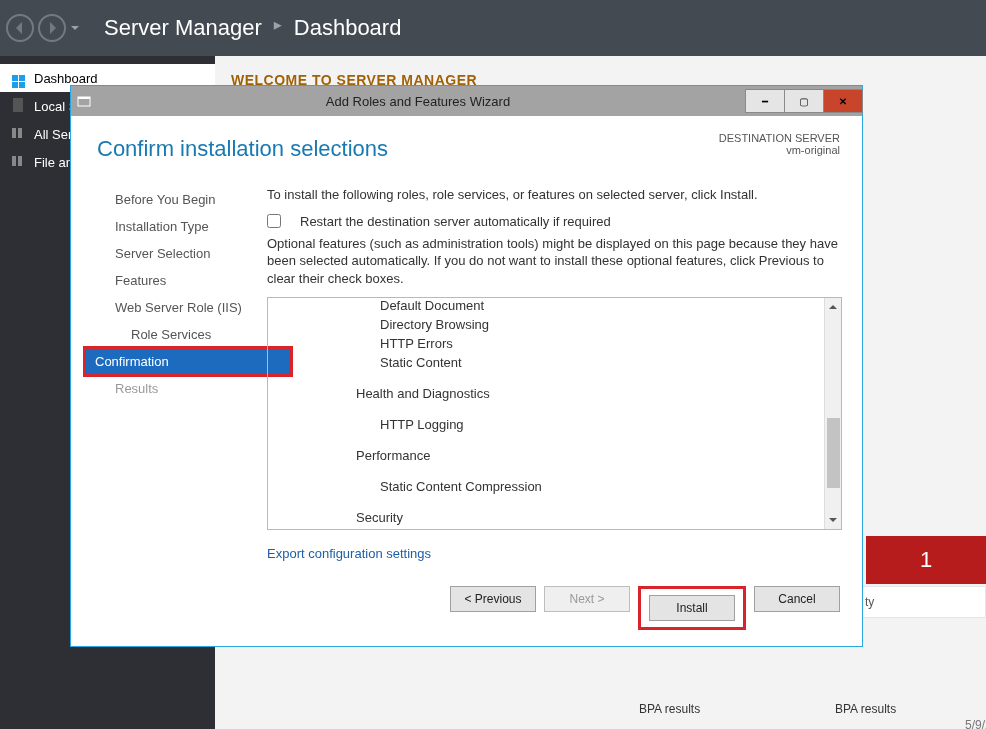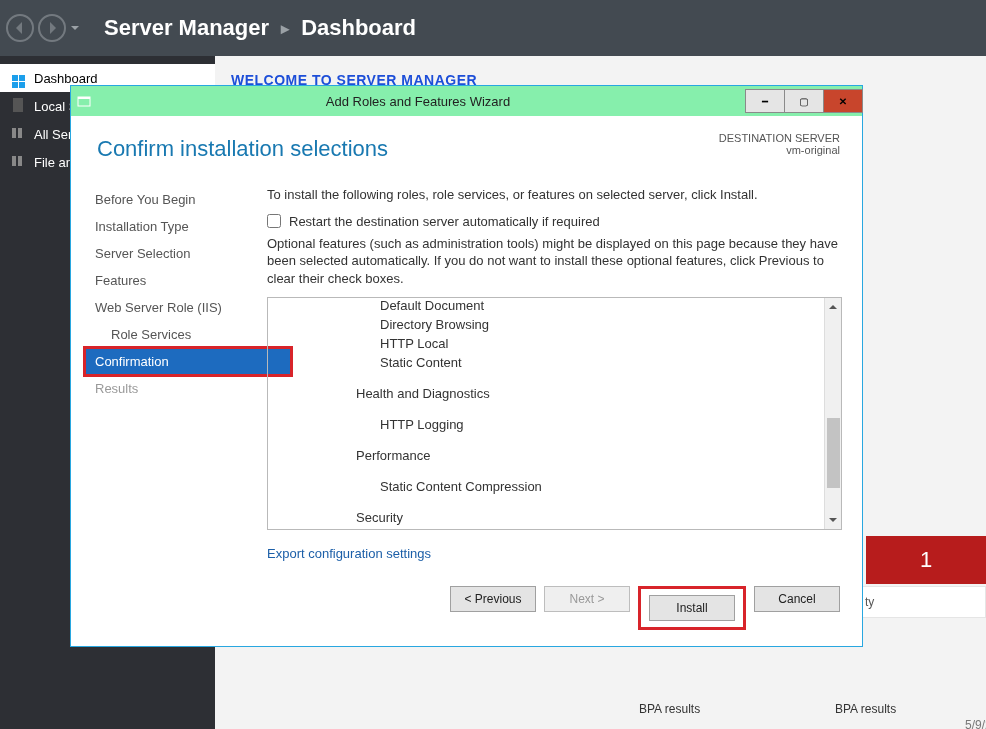--- a/index.html
+++ b/index.html
@@ -9,21 +9,21 @@
 
 
 .header{height:56px;background:#434a51;display:flex;align-items:center;
         color:#fff;padding-left:6px;font-weight:300;}
 .nav-buttons{display:flex;align-items:center;gap:4px;margin-right:24px;}
 .nav-circle{width:28px;height:28px;border:2px solid #9ba1a6;border-radius:50%;
             display:flex;align-items:center;justify-content:center;opacity:.55;}
 .nav-circle svg{width:12px;height:12px;fill:#9ba1a6;}
 .nav-dd{width:10px;height:10px;display:flex;align-items:center;justify-content:center;}
 .nav-dd svg{width:8px;height:8px;fill:#9ba1a6;}
-.header .title{font-size:22px;font-weight:700;display:flex;align-items:center;}
+.header .title{font-size:22px;font-weight:400;display:flex;}
 .header .sep{margin:0 12px;font-size:16px;color:#9ba1a6;}
 .header .bc{font-size:22px;}
 
 .main-row{display:flex;height:calc(100% - 56px);}
 
 
 .leftnav{width:215px;background:#2d2f34;color:#fff;padding-top:8px;}
 .leftnav .item{display:flex;align-items:center;height:28px;padding:0 10px;
                font-size:13px;gap:8px;cursor:default;}
 .leftnav .sel{background:#fff;color:#000;}
@@ -33,65 +33,65 @@
 .dash-icon span{background:#1c9feb;display:block;}
 .srv-icon{width:10px;height:14px;background:#555;display:inline-block;}
 .file-icon{width:14px;height:12px;display:inline-block;position:relative;}
 .file-icon::before,.file-icon::after{content:"";position:absolute;width:4px;height:10px;
            background:#888;top:1px;}
 .file-icon::before{left:1px;}.file-icon::after{left:7px;}
 
 
 .mainarea{flex:1;position:relative;background:#f3f3f3;}
 .welcome{position:absolute;top:16px;left:16px;font-size:14px;
-         font-weight:600;color:#1d4ed8;letter-spacing:.5px;}
+         font-weight:600;color:#a16207;letter-spacing:.5px;}
 .behind-cards{position:absolute;top:480px;left:0;right:0;height:220px;}
 .redbox{position:absolute;right:0;top:0;width:120px;height:48px;
         background:#b71c1c;color:#fff;display:flex;align-items:center;
         justify-content:center;font-size:22px;}
 .card-right{position:absolute;right:0;top:50px;width:130px;
             background:#fff;border:1px solid #e5e5e5;padding:8px;
             font-size:12px;color:#555;}
 .card-ts{position:absolute;bottom:0;font-size:12px;color:#777;}
 .card-ts.b{left:750px;bottom:10px;}
 .bpa{position:absolute;left:424px;top:166px;font-size:12px;color:#333;}
 .bpa2{position:absolute;left:620px;top:166px;font-size:12px;color:#333;}
 
 
 .dialog{position:absolute;left:70px;top:85px;width:793px;height:562px;
         background:#fff;border:1px solid #28a7e0;
         box-shadow:0 0 0 2px #fff inset;}
-.dlg-titlebar{height:30px;background:#86efac;display:flex;align-items:center;
+.dlg-titlebar{height:30px;background:#a3a3a3;display:flex;align-items:center;
               justify-content:space-between;padding-left:6px;font-size:12px;}
 .dlg-titlebar .tb-left{display:flex;align-items:center;gap:6px;}
 .tb-icon{width:14px;height:14px;display:inline-block;}
 .dlg-titlebar .tb-title{flex:1;text-align:center;color:#222;font-size:13px;}
 .winbtns{display:flex;}
 .winbtn{width:40px;height:24px;background:#e5e5e5;border:1px solid #8a8a8a;
         display:flex;align-items:center;justify-content:center;margin-right:-1px;
         font-size:10px;color:#000;}
 .winbtn.close{background:#c8452c;color:#000;font-weight:bold;}
 .dlg-body{height:calc(100% - 30px);background:#fff;padding:0;position:relative;}
 .dlg-heading{font-size:22px;color:#1979b1;font-weight:300;
              padding:20px 0 0 26px;}
 .dest{position:absolute;right:22px;top:16px;text-align:right;font-size:11px;color:#555;}
 
 
 .dlg-content{display:flex;margin-top:24px;height:420px;}
 .steps{width:196px;padding-left:24px;font-size:13px;color:#555;}
-.steps .step{padding:6px 0;cursor:default;}
+.steps .step{padding:6px 0;cursor:default;margin-left:20px;}
 .steps .sub{padding-left:16px;}
 .steps .active{background:#1d6bbf;color:#fff;padding:6px 10px 6px 10px;
                margin-left:-10px;margin-right:-24px;}
 .steps .disabled{color:#9a9a9a;}
 .highlight-step{outline:3px solid #d8242a;outline-offset:-1px;}
 
 .pane{flex:1;padding-right:20px;font-size:13px;color:#333;}
 .pane p{margin-bottom:10px;line-height:1.35;}
-.chk{display:flex;align-items:center;gap:8px;margin:6px 0;}
+.chk{display:flex;align-items:center;gap:19px;margin:6px 0;}
 .chk input{width:14px;height:14px;}
 .rolesbox{border:1px solid #b9b9b9;height:233px;margin-top:10px;
           position:relative;overflow:hidden;font-size:13px;}
 .rolesbox .inner{padding:8px 16px;position:absolute;top:-12px;}
 .rolesbox .lv1{padding-left:72px;margin:16px 0;}
 .rolesbox .lv2{padding-left:96px;margin:4px 0;}
 .scrolltrack{position:absolute;right:0;top:0;width:17px;height:100%;
              background:#f0f0f0;border-left:1px solid #ddd;}
 .scrolltrack .arrow{height:18px;background:#f0f0f0;
                     display:flex;align-items:center;justify-content:center;}
@@ -232,21 +232,21 @@
         <div class="chk">
           <input type="checkbox" style="">
           <span>Restart the destination server automatically if required</span>
         </div>
         <p>Optional features (such as administration tools) might be displayed on this page because they have been selected automatically. If you do not want to install these optional features, click Previous to clear their check boxes.</p>
 
         <div class="rolesbox">
           <div class="inner">
             <div class="lv2">Default Document</div>
             <div class="lv2">Directory Browsing</div>
-            <div class="lv2">HTTP Local</div>
+            <div class="lv2">HTTP Errors</div>
             <div class="lv2">Static Content</div>
             <div class="lv1">Health and Diagnostics</div>
             <div class="lv2">HTTP Logging</div>
             <div class="lv1">Performance</div>
             <div class="lv2">Static Content Compression</div>
             <div class="lv1">Security</div>
             <div class="lv2">Request Filtering</div>
           </div>
           <div class="scrolltrack">
             <div class="arrow" style="position:absolute;top:0;width:100%">

